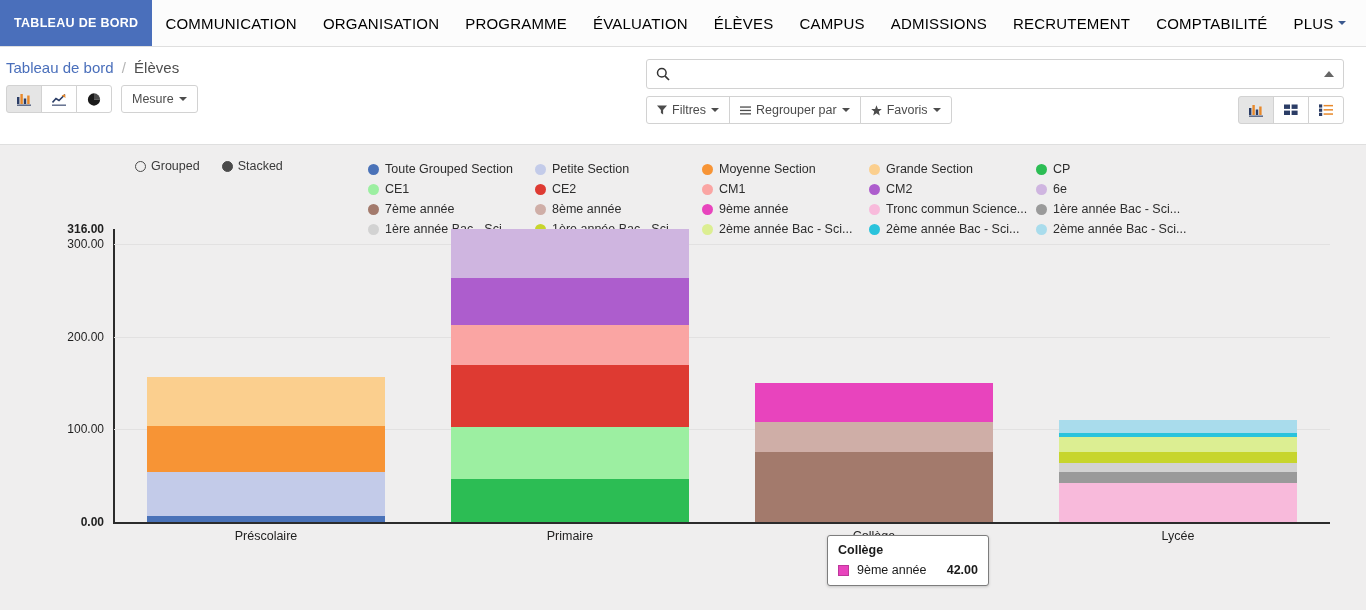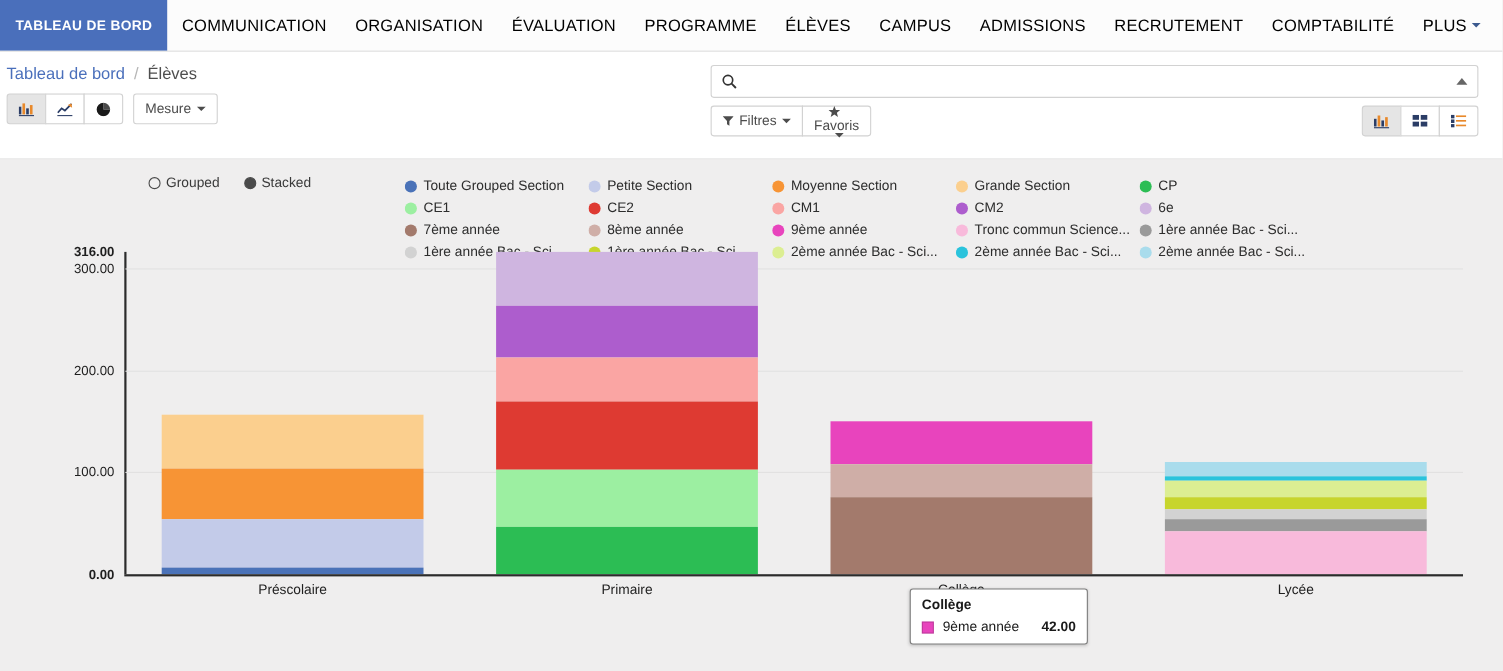--- a/index.html
+++ b/index.html
@@ -102,21 +102,21 @@
     border: 1px solid #d2d2d2;
     background: #ffffff;
     display: flex; align-items: center; justify-content: center;
     padding: 0 10px;
     font-size: 12.5px;
     color: #4c4c4c;
     cursor: pointer;
   }
   .btn-group .btn { border-radius: 0; margin-left: -1px; }
   .btn-group .btn:first-child { border-radius: 3px 0 0 3px; margin-left: 0; }
-  .btn-group .btn:last-child { border-radius: 0 3px 3px 0; flex-direction: column; }
+  .btn-group .btn:last-child { border-radius: 0 3px 3px 0; }
   .btn-single { border-radius: 3px; }
   .btn.active { background: #e5e5e5; }
   .caret {
     display: inline-block; margin-left: 5px;
     border-left: 4px solid transparent;
     border-right: 4px solid transparent;
     border-top: 4px solid #4c4c4c;
   }
 
   .cp-right { flex: 1; display: flex; flex-direction: column; gap: 7px; }
@@ -282,24 +282,24 @@
 <div class="navbar">
   <div class="nav-brand">TABLEAU DE BORD</div>
   <div class="nav-menu">
       <div class="nav-item">
         <span>COMMUNICATION</span>
       </div>
       <div class="nav-item">
         <span>ORGANISATION</span>
       </div>
       <div class="nav-item">
+        <span>PROGRAMME</span>
+      </div>
+      <div class="nav-item">
         <span>ÉVALUATION</span>
-      </div>
-      <div class="nav-item">
-        <span>PROGRAMME</span>
       </div>
       <div class="nav-item">
         <span>ÉLÈVES</span>
       </div>
       <div class="nav-item">
         <span>CAMPUS</span>
       </div>
       <div class="nav-item">
         <span>ADMISSIONS</span>
       </div>
@@ -395,20 +395,31 @@
     </div>
     <div class="filter-row">
       <div class="btn-group">
         <div class="btn">
           <span style="margin-right:5px">
             <svg width="10" height="10" viewBox="0 0 10 10" aria-hidden="true">
               <polygon points="0,0.6 10,0.6 6.1,5 6.1,9.4 3.9,8 3.9,5" fill="#4c4c4c"></polygon>
             </svg>
           </span>
           <span>Filtres</span>
+          <span class="caret"></span>
+        </div>
+        <div class="btn">
+          <span style="margin-right:5px">
+            <svg width="11" height="9" viewBox="0 0 11 9" aria-hidden="true">
+              <rect x="0" y="0.4" width="11" height="1.3" fill="#4c4c4c"></rect>
+              <rect x="0" y="3.8" width="11" height="1.3" fill="#4c4c4c"></rect>
+              <rect x="0" y="7.2" width="11" height="1.3" fill="#4c4c4c"></rect>
+            </svg>
+          </span>
+          <span>Regrouper par</span>
           <span class="caret"></span>
         </div>
         <div class="btn">
           <span style="margin-right:5px">
             <svg width="11" height="11" viewBox="0 0 11 11" aria-hidden="true">
               <polygon points="5.5,0.3 6.9,3.9 10.8,4.1 7.8,6.6 8.8,10.4 5.5,8.2 2.2,10.4 3.2,6.6 0.2,4.1 4.1,3.9" fill="#4c4c4c"></polygon>
             </svg>
           </span>
           <span>Favoris</span>
           <span class="caret"></span>

